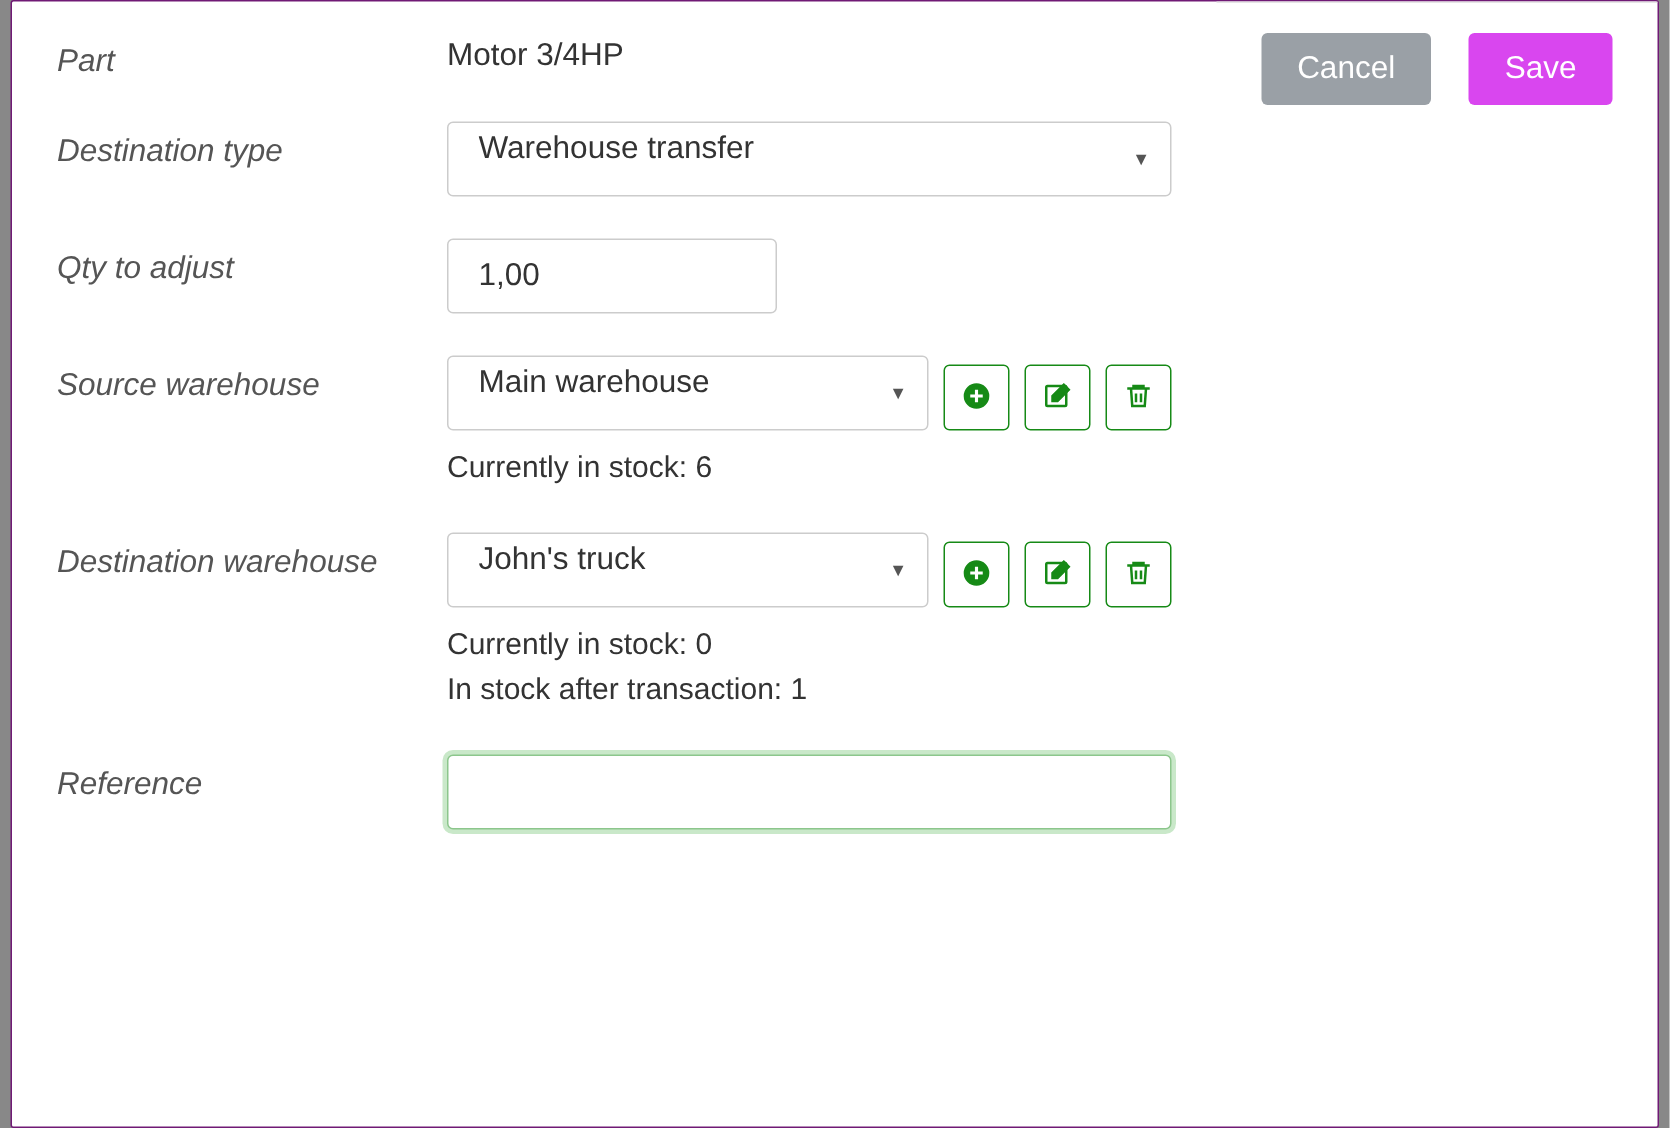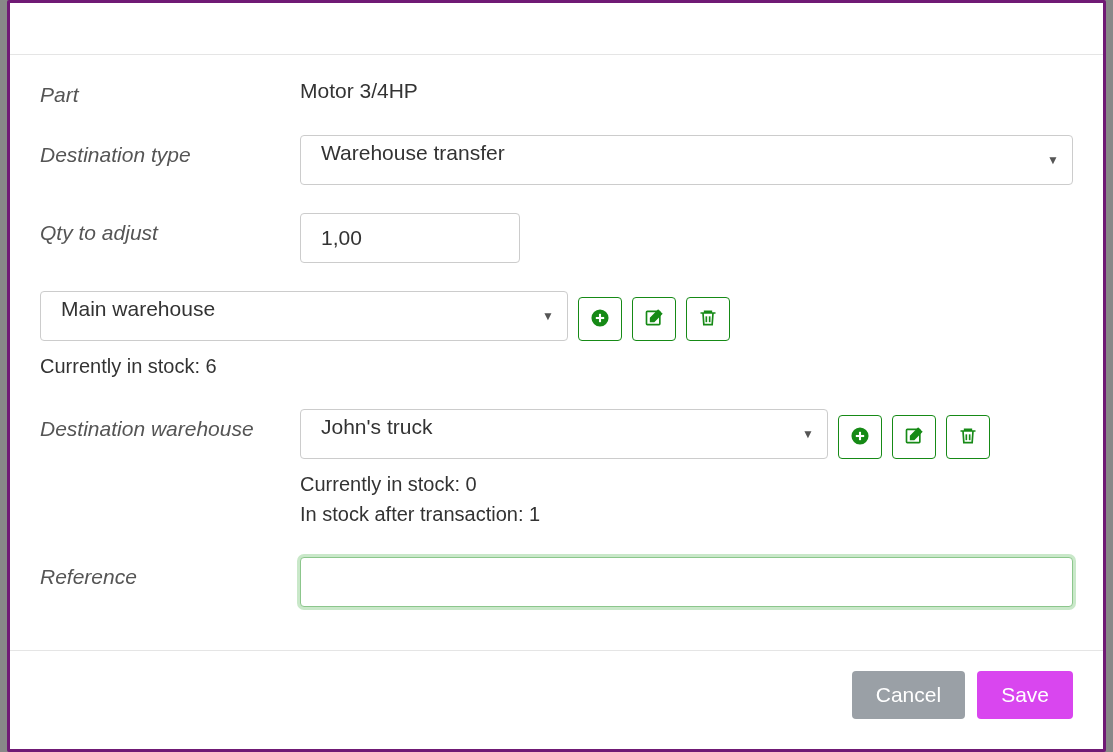--- a/index.html
+++ b/index.html
@@ -11,24 +11,24 @@
       overflow: hidden;
       position: relative;
     }
     .modal {
       position: absolute;
       top: 0;
       left: 7px;
       right: 7px;
       bottom: 0;
       background: #fff;
-      border: 3px solid #701a75;
+      border: 1px solid #701a75;
       border-radius: 2px;
       display: flex;
-      flex-direction: column;
+      flex-direction: row;
     }
     .modal-header {
       height: 52px;
       border-bottom: 1px solid #e5e5e5;
     }
     .modal-body {
       flex: 1;
       padding: 20px 30px 30px 30px;
     }
     .form-row {
@@ -122,21 +122,21 @@
       margin-top: 10px;
       font-size: 20px;
       color: #333;
       line-height: 1.5;
     }
     .modal-footer {
       border-top: 1px solid #e5e5e5;
       padding: 20px 30px 30px;
       display: flex;
       justify-content: flex-end;
-      gap: 12px;
+      gap: 25px;
     }
     .btn {
       height: 48px;
       padding: 0 24px;
       font-size: 21px;
       border: none;
       border-radius: 4px;
       cursor: pointer;
       color: #fff;
     }
@@ -169,20 +169,21 @@
     </div>
 
     <div class="form-row">
       <div class="form-label">Qty to adjust</div>
       <div class="form-value">
         <input type="text" class="form-input-small" value="1,00" style="">
       </div>
     </div>
 
     <div class="form-row">
+      <div class="form-label">Source warehouse</div>
       <div class="form-value">
         <div class="select-side-group">
           <div class="select-wrap">
             <select class="form-select">
               <option>Main warehouse</option>
             </select>
             <span class="select-arrow">▼</span>
           </div>
           <button class="icon-btn">
             <span>

